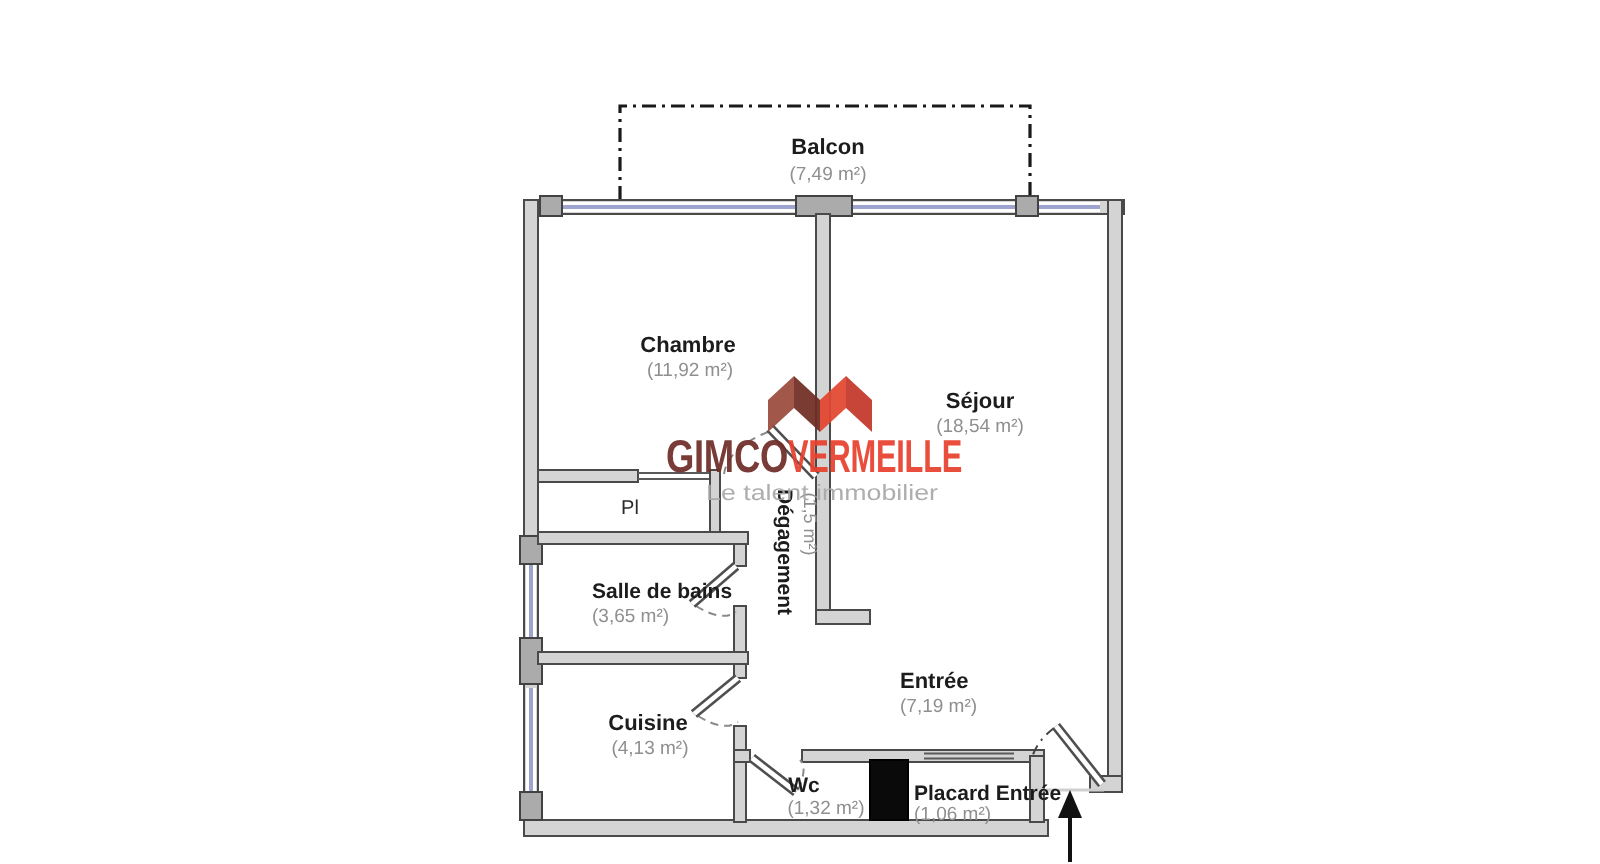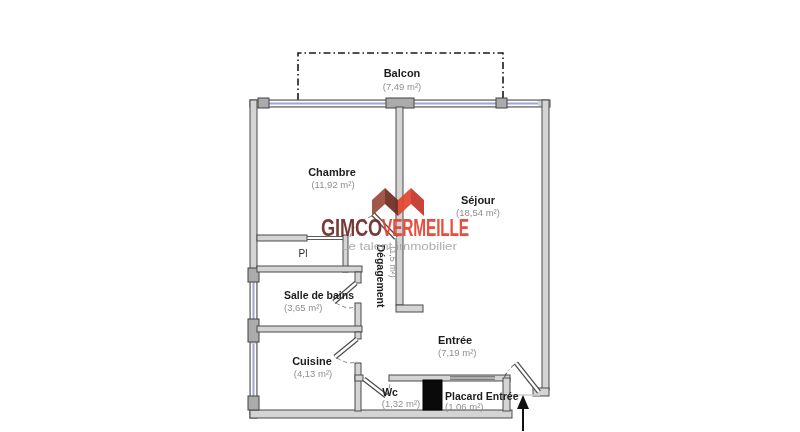--- a/index.html
+++ b/index.html
@@ -1,17 +1,17 @@
 <!DOCTYPE html>
 <html><head>
 <meta charset="utf-8">
 <style>
   html,body{margin:0;padding:0;background:#ffffff;}
   .stage{position:relative;width:671px;height:432px;background:#ffffff;overflow:hidden;
-         font-family:"Liberation Sans",sans-serif;}
+         font-family:"Liberation Sans",sans-serif;padding-left:12px;}
   svg text{font-family:"Liberation Sans",sans-serif;}
   .room-name{font-size:11px;font-weight:bold;fill:#1c1c1c;}
   .room-name.sm{font-size:10.5px;}
   .room-area{font-size:9.5px;fill:#8f8f8f;}
   .room-area.sm{font-size:9px;}
   .pl-label{font-size:10px;fill:#2a2a2a;}
   .wall{fill:#d4d4d4;stroke:#4a4a4a;stroke-width:1;}
   .pier{fill:#ababab;stroke:#424242;stroke-width:1;}
   .win-gap{fill:#ffffff;stroke:none;}
   .win-line{stroke:#9fa3d0;stroke-width:2;fill:none;}

